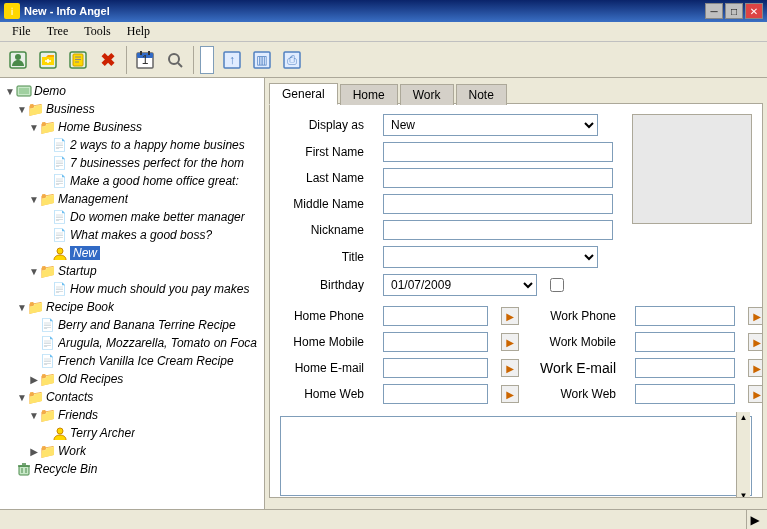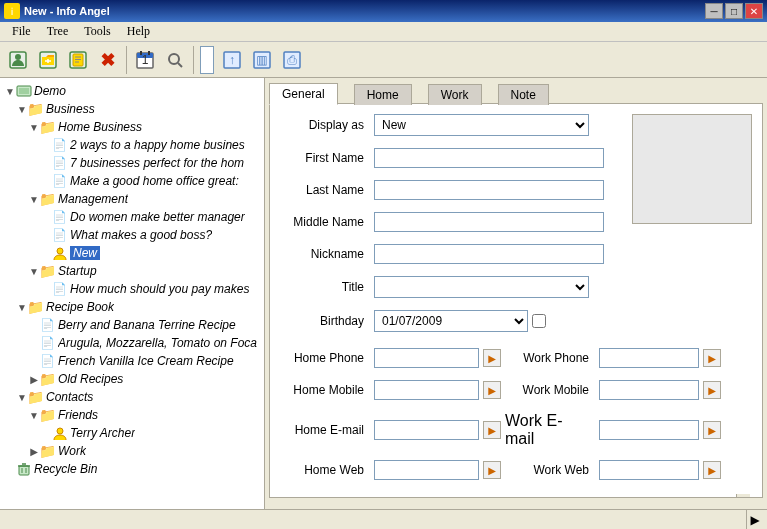--- a/index.html
+++ b/index.html
@@ -114,21 +114,21 @@
       align-items: flex-end;
       margin-bottom: -1px;
     }
     .tab {
       padding: 3px 12px;
       background: #d4d0c8;
       border: 1px solid #aca899;
       border-bottom: none;
       cursor: pointer;
       font-size: 12px;
-      margin-right: 16px;
+      margin-right: 2px;
       position: relative;
       top: 1px;
     }
     .tab.active {
       background: white;
       border-bottom: 1px solid white;
       z-index: 1;
     }
 
     
@@ -136,22 +136,22 @@
       background: white;
       border: 1px solid #aca899;
       padding: 10px;
       height: calc(100% - 28px);
       overflow-y: auto;
     }
 
     .form-row {
       display: flex;
       align-items: center;
-      margin-bottom: 12px;
-      gap: 4px;
+      margin-bottom: 6px;
+      gap: 13px;
     }
     .form-label {
       width: 90px;
       text-align: right;
       padding-right: 6px;
       font-size: 12px;
       color: #000;
       flex-shrink: 0;
     }
     .form-input {
@@ -530,21 +530,21 @@
           <div class="form-btn-arrow">▶</div>
           <span style="width:90px; text-align:right; padding-right:6px; font-size:12px; flex-shrink:0;">Work Mobile</span>
           <input type="text" class="form-input medium" style="width: 100px;">
           <div class="form-btn-arrow">▶</div>
         </div>
 
         <div class="form-row">
           <span class="form-label">Home E-mail</span>
           <input type="text" class="form-input medium" style="width: 105px;">
           <div class="form-btn-arrow">▶</div>
-          <span style="width:90px; padding-right:6px; font-size:16px; flex-shrink:0;">Work E-mail</span>
+          <span style="width:90px; text-align:right; padding-right:6px; font-size:14px; flex-shrink:0;">Work E-mail</span>
           <input type="text" class="form-input medium" style="width: 100px;">
           <div class="form-btn-arrow">▶</div>
         </div>
 
         <div class="form-row">
           <span class="form-label">Home Web</span>
           <input type="text" class="form-input medium" style="width: 105px;">
           <div class="form-btn-arrow">▶</div>
           <span style="width:90px; text-align:right; padding-right:6px; font-size:12px; flex-shrink:0;">Work Web</span>
           <input type="text" class="form-input medium" style="width: 100px;">

